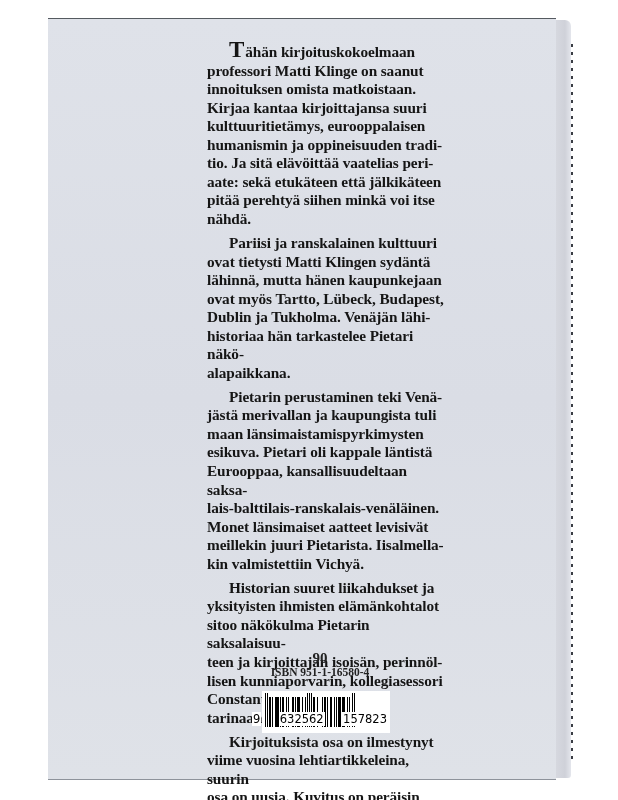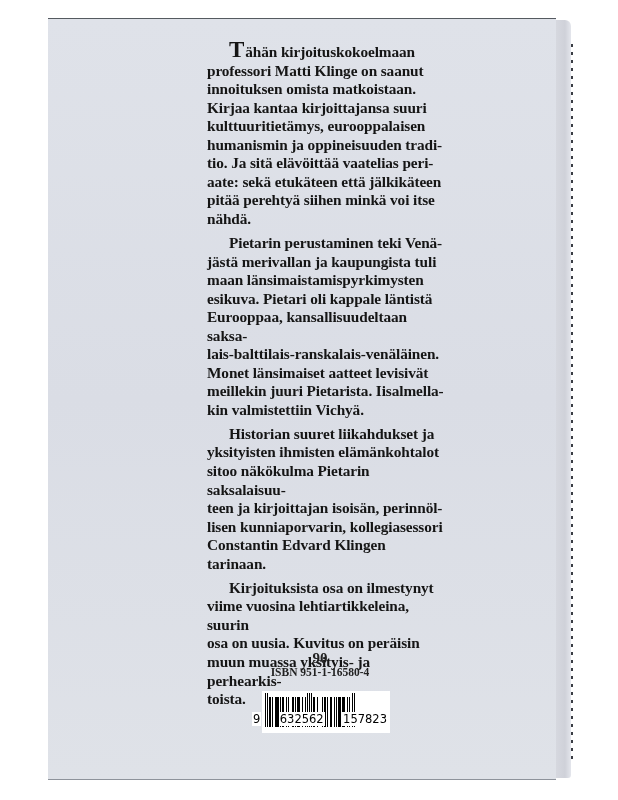--- a/index.html
+++ b/index.html
@@ -64,20 +64,27 @@
   <p class="para first"><span class="dropcap">T</span><span>ähän kirjoituskokoelmaan
 professori Matti Klinge on saanut
 innoituksen omista matkoistaan.
 Kirjaa kantaa kirjoittajansa suuri
 kulttuuritietämys, eurooppalaisen
 humanismin ja oppineisuuden tradi-
 tio. Ja sitä elävöittää vaatelias peri-
 aate: sekä etukäteen että jälkikäteen
 pitää perehtyä siihen minkä voi itse
 nähdä.</span></p>
+  <p class="para">Pariisi ja ranskalainen kulttuuri
+ovat tietysti Matti Klingen sydäntä
+lähinnä, mutta hänen kaupunkejaan
+ovat myös  Tartto, Lübeck, Budapest,
+Dublin ja Tukholma. Venäjän lähi-
+historiaa hän tarkastelee Pietari näkö-
+alapaikkana.</p>
   <p class="para">Pietarin perustaminen teki Venä-
 jästä merivallan ja kaupungista tuli
 maan länsimaistamispyrkimysten
 esikuva. Pietari oli kappale läntistä
 Eurooppaa, kansallisuudeltaan saksa-
 lais-balttilais-ranskalais-venäläinen.
 Monet länsimaiset aatteet levisivät
 meillekin juuri Pietarista. Iisalmella-
 kin valmistettiin Vichyä.</p>
   <p class="para">Historian suuret liikahdukset ja

